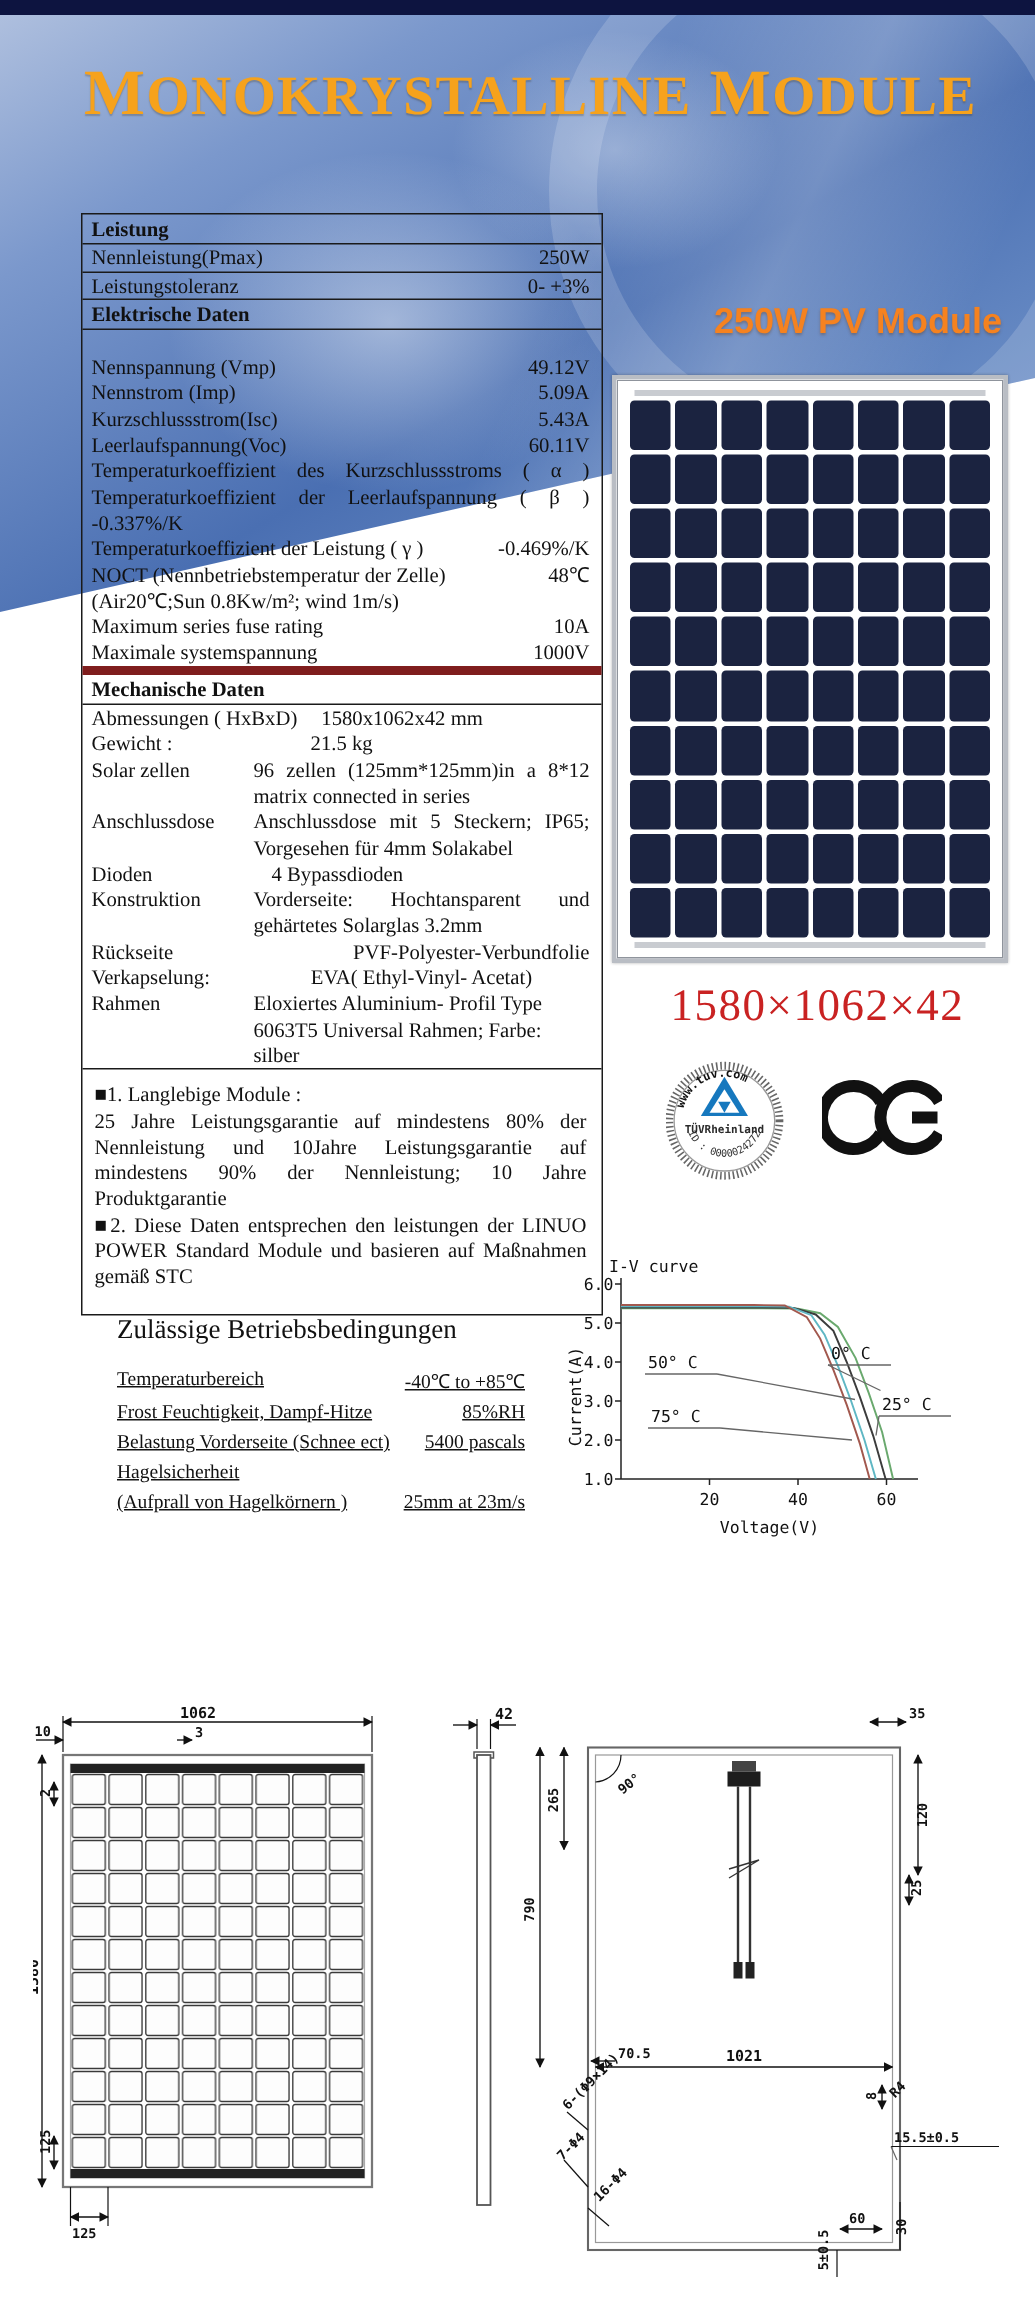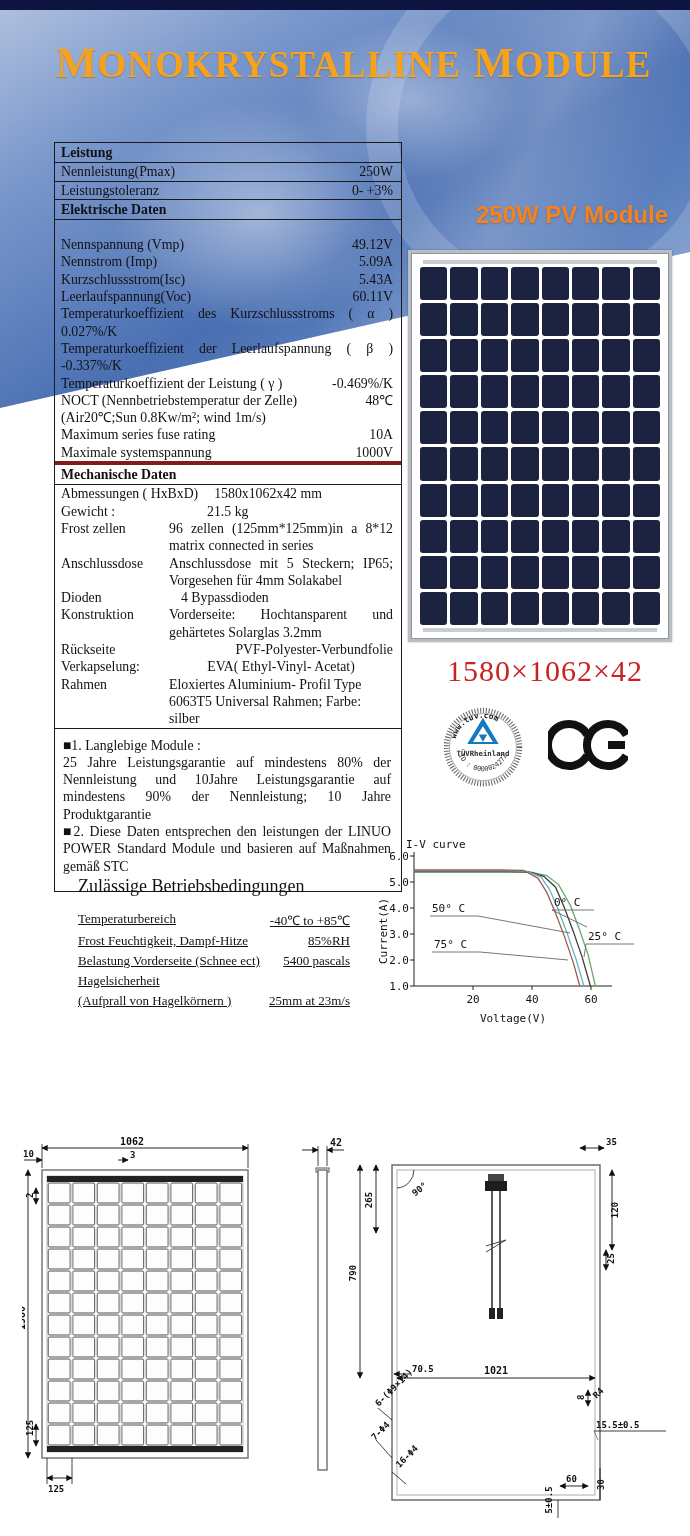--- a/index.html
+++ b/index.html
@@ -19,21 +19,21 @@
   .hero .blob2{position:absolute;left:300px;top:10px;width:220px;height:160px;border-radius:50%;
         background:radial-gradient(ellipse at center,rgba(240,244,250,0.40),rgba(240,244,250,0) 70%);}
   .title{position:absolute;left:56px;top:38px;color:#f6a21c;font-weight:bold;white-space:nowrap;
         letter-spacing:1px;text-shadow:0 1px 1px rgba(60,40,0,0.25);}
   .title .big{font-size:43px;}
   .title .small{font-size:37px;}
   
   .spec{position:absolute;left:54px;top:142px;width:346px;border:1px solid #1a1a1a;
         font-size:13.8px;line-height:17.3px;}
   .sec{font-weight:bold;padding:1px 6px;border-bottom:1px solid #1a1a1a;font-family:Liberation Serif, serif;}
-  .sec.bt{border-top:4px solid #7f1d1d;}
+  .sec.bt{border-top:6px solid #7f1d1d;}
   .r{display:flex;justify-content:space-between;padding:0 8px 0 6px;}
   .r.line{border-bottom:1px solid #1a1a1a;}
   .gap{height:16px;}
   .just{padding:0 8px 0 6px;text-align:justify;}
   .cont{padding:0 8px 0 6px;}
   .mr{display:flex;padding:0 8px 0 6px;}
   .mr .ml{flex:none;width:108px;}
   .mr .mv{flex:1;text-align:justify;}
   .pline{padding:0 8px 0 6px;}
   .pline .v1{margin-left:16px;}
@@ -119,21 +119,20 @@
     </div>
     <div class="r">
       <span>Kurzschlussstrom(Isc)</span>
       <span>5.43A</span>
     </div>
     <div class="r">
       <span>Leerlaufspannung(Voc)</span>
       <span>60.11V</span>
     </div>
     <div class="just" style="text-align-last:justify">Temperaturkoeffizient des Kurzschlussstroms ( α )</div>
-    <div class="cont">0.027%/K</div>
     <div class="just" style="text-align-last:justify">Temperaturkoeffizient der Leerlaufspannung ( β )</div>
     <div class="cont">-0.337%/K</div>
     <div class="r">
       <span>Temperaturkoeffizient der Leistung ( γ )</span>
       <span>-0.469%/K</span>
     </div>
     <div class="r">
       <span>NOCT (Nennbetriebstemperatur der Zelle)</span>
       <span>48℃</span>
     </div>
@@ -147,21 +146,21 @@
       <span>1000V</span>
     </div>
     <div class="sec bt">Mechanische Daten</div>
     <div class="pline">
       <span>Abmessungen ( HxBxD)</span><span class="v1">1580x1062x42 mm</span>
     </div>
     <div class="pline">
       <span>Gewicht :</span><span class="v2">21.5 kg</span>
     </div>
     <div class="mr">
-      <span class="ml">Frost zellen</span>
+      <span class="ml">Solar zellen</span>
       <span class="mv">96 zellen (125mm*125mm)in a 8*12 matrix connected in series</span>
     </div>
     <div class="mr">
       <span class="ml">Anschlussdose</span>
       <span class="mv">Anschlussdose mit 5 Steckern; IP65; Vorgesehen für 4mm Solakabel</span>
     </div>
     <div class="mr">
       <span class="ml">Dioden</span>
       <span class="mv" style="text-align:left;padding-left:12px">4 Bypassdioden</span>
     </div>

